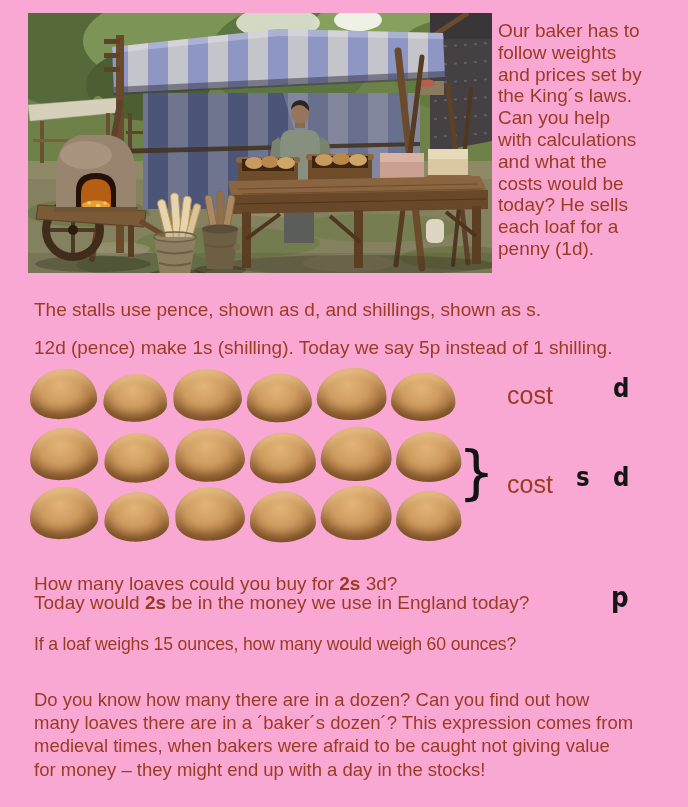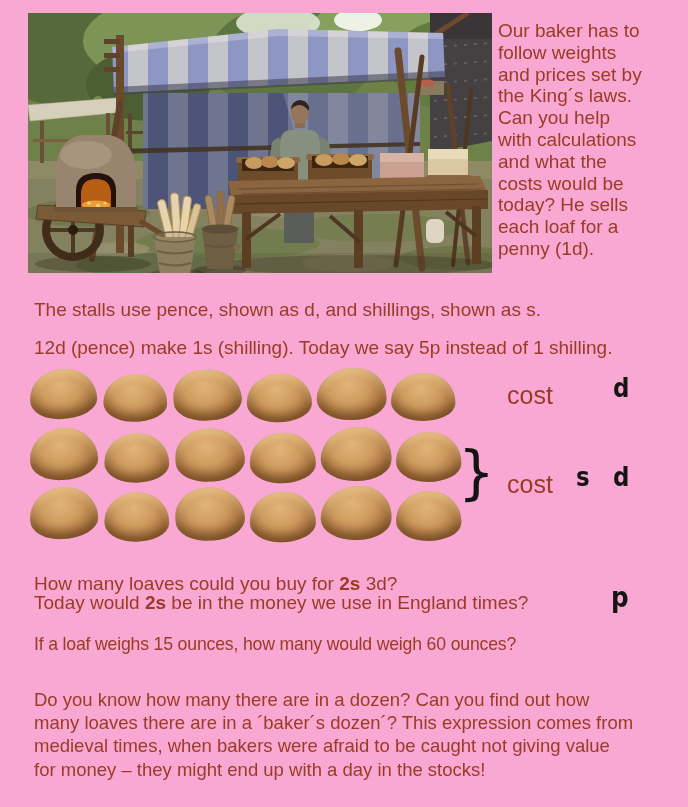--- a/index.html
+++ b/index.html
@@ -268,21 +268,21 @@
   <div class="abs brace" style="left:458px;top:444px;">}</div>
   <div class="abs cost-lbl red" style="left:507px;top:470px;">cost</div>
   <div class="abs unit" style="left:576px;top:463px;">s</div>
   <div class="abs unit" style="left:613px;top:463px;">d</div>
 
   <div class="abs body-txt red" style="left:34px;top:553px;margin-top:20px;">
     <span>How many loaves could you buy for </span><span class="bold-frag">2s</span><span> 3d?</span>
   </div>
 
   <div class="abs body-txt red" style="left:34px;top:592px;">
-    <span>Today would </span><span class="bold-frag">2s</span><span> be in the money we use in England times?</span>
+    <span>Today would </span><span class="bold-frag">2s</span><span> be in the money we use in England today?</span>
   </div>
   <div class="abs unit unit-p" style="left:611px;top:583px;">p</div>
 
   <div class="abs body-txt red condensed" style="left:34px;top:633px;">If a loaf weighs 15 ounces, how many would weigh 60 ounces?</div>
 
   <div class="abs footer-txt pre red" style="left:34px;top:688px;width:650px;">Do you know how many there are in a dozen? Can you find out how
 many loaves there are in a ´baker´s dozen´? This expression comes from
 medieval times, when bakers were afraid to be caught not giving value
 for money – they might end up with a day in the stocks!</div>
 

